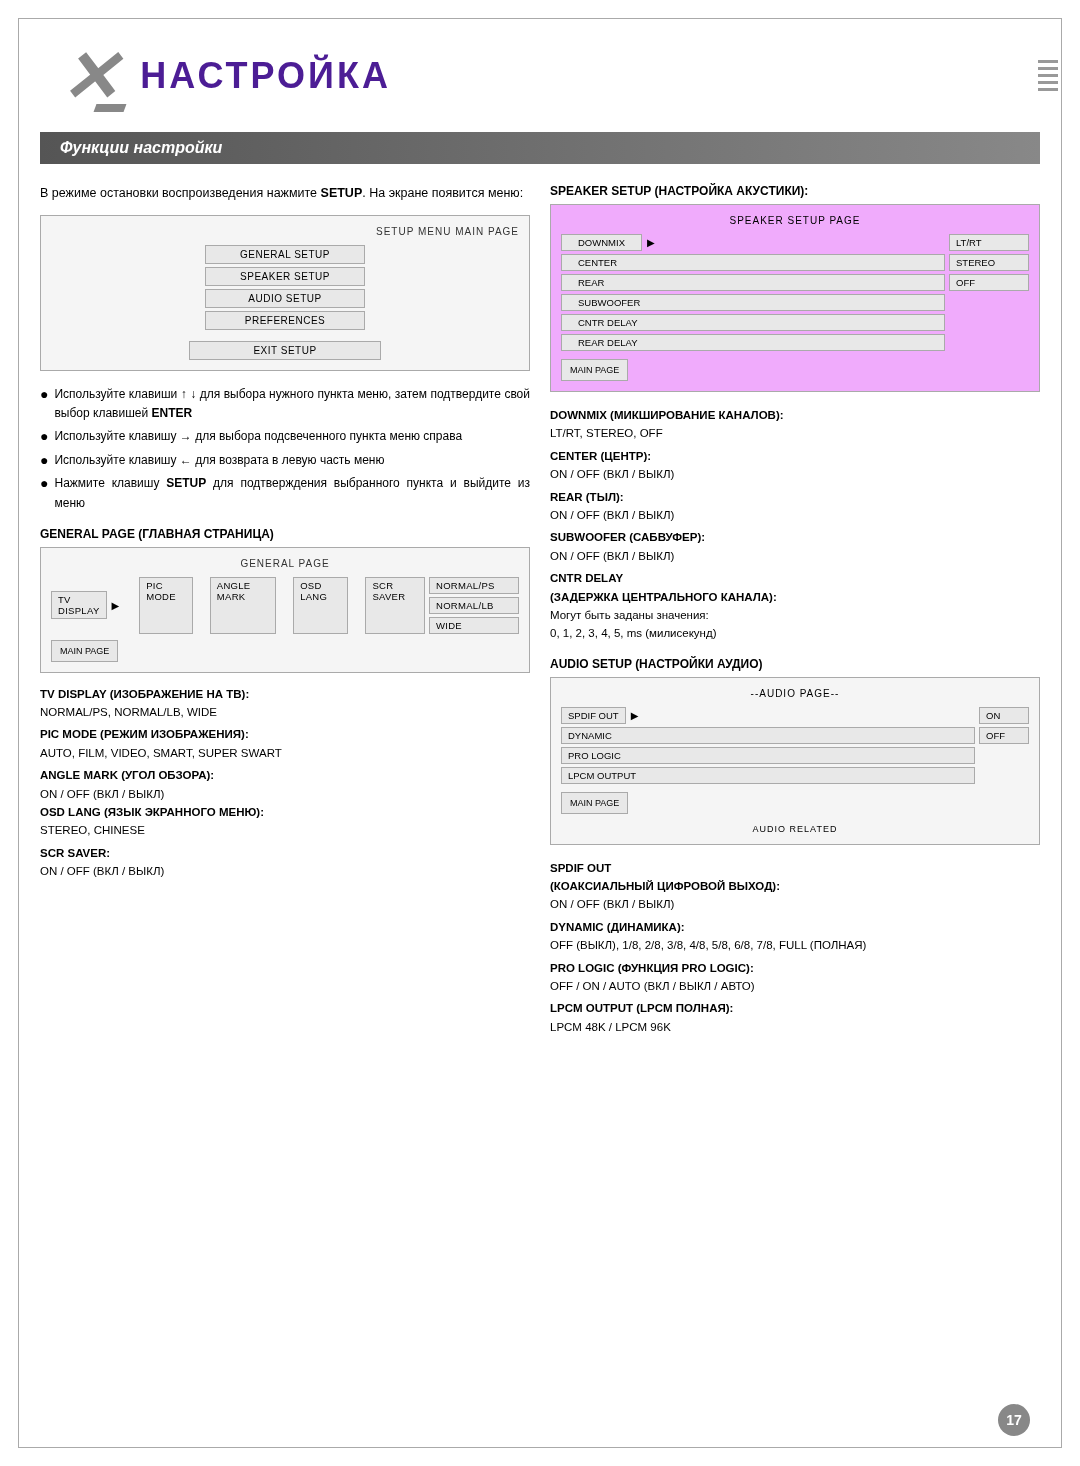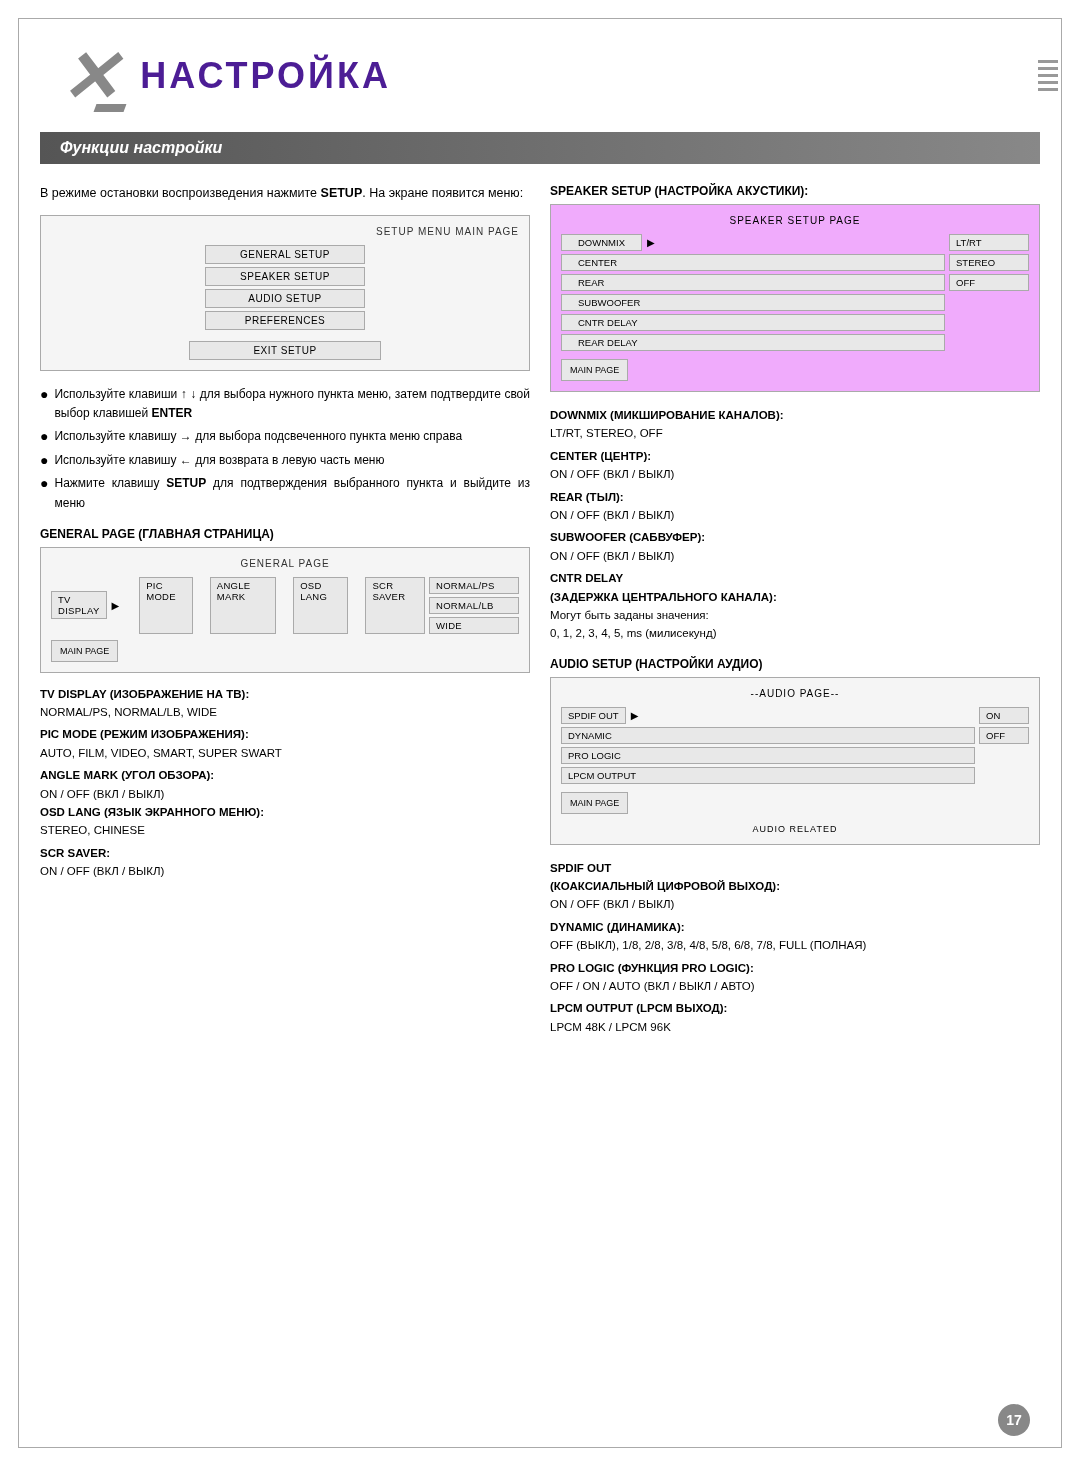--- a/index.html
+++ b/index.html
@@ -593,21 +593,21 @@
       </div>
       <div style="margin-top:4px">
         <span class="desc-label">DYNAMIC (ДИНАМИКА):</span><br>
         <span>OFF (ВЫКЛ), 1/8, 2/8, 3/8, 4/8, 5/8, 6/8, 7/8, FULL (ПОЛНАЯ)</span>
       </div>
       <div style="margin-top:4px">
         <span class="desc-label">PRO LOGIC (ФУНКЦИЯ PRO LOGIC):</span><br>
         <span>OFF / ON / AUTO (ВКЛ / ВЫКЛ / АВТО)</span>
       </div>
       <div style="margin-top:4px">
-        <span class="desc-label">LPCM OUTPUT (LPCM ВЫХОД):</span><br>
+        <span class="desc-label">LPCM OUTPUT (LPCM ПОЛНАЯ):</span><br>
         <span>LPCM 48K / LPCM 96K</span>
       </div>
     </div>
 
   </div>
 </div>
 
 <div class="page-number">17</div>
 
 </body></html>

